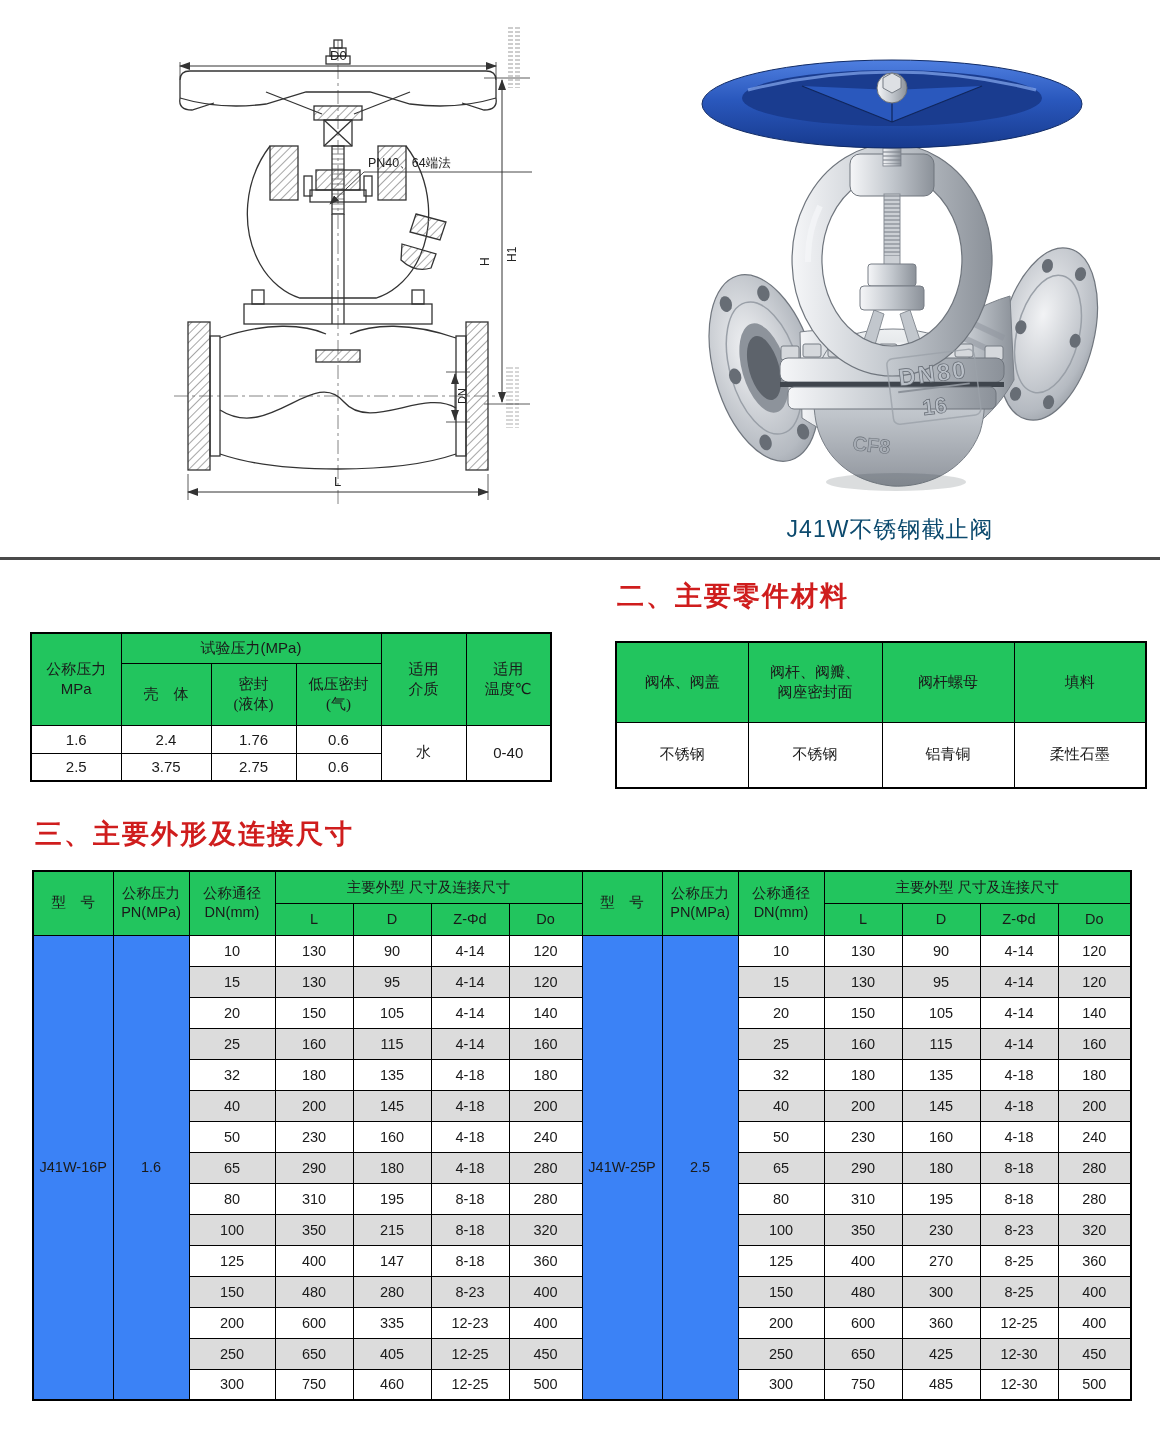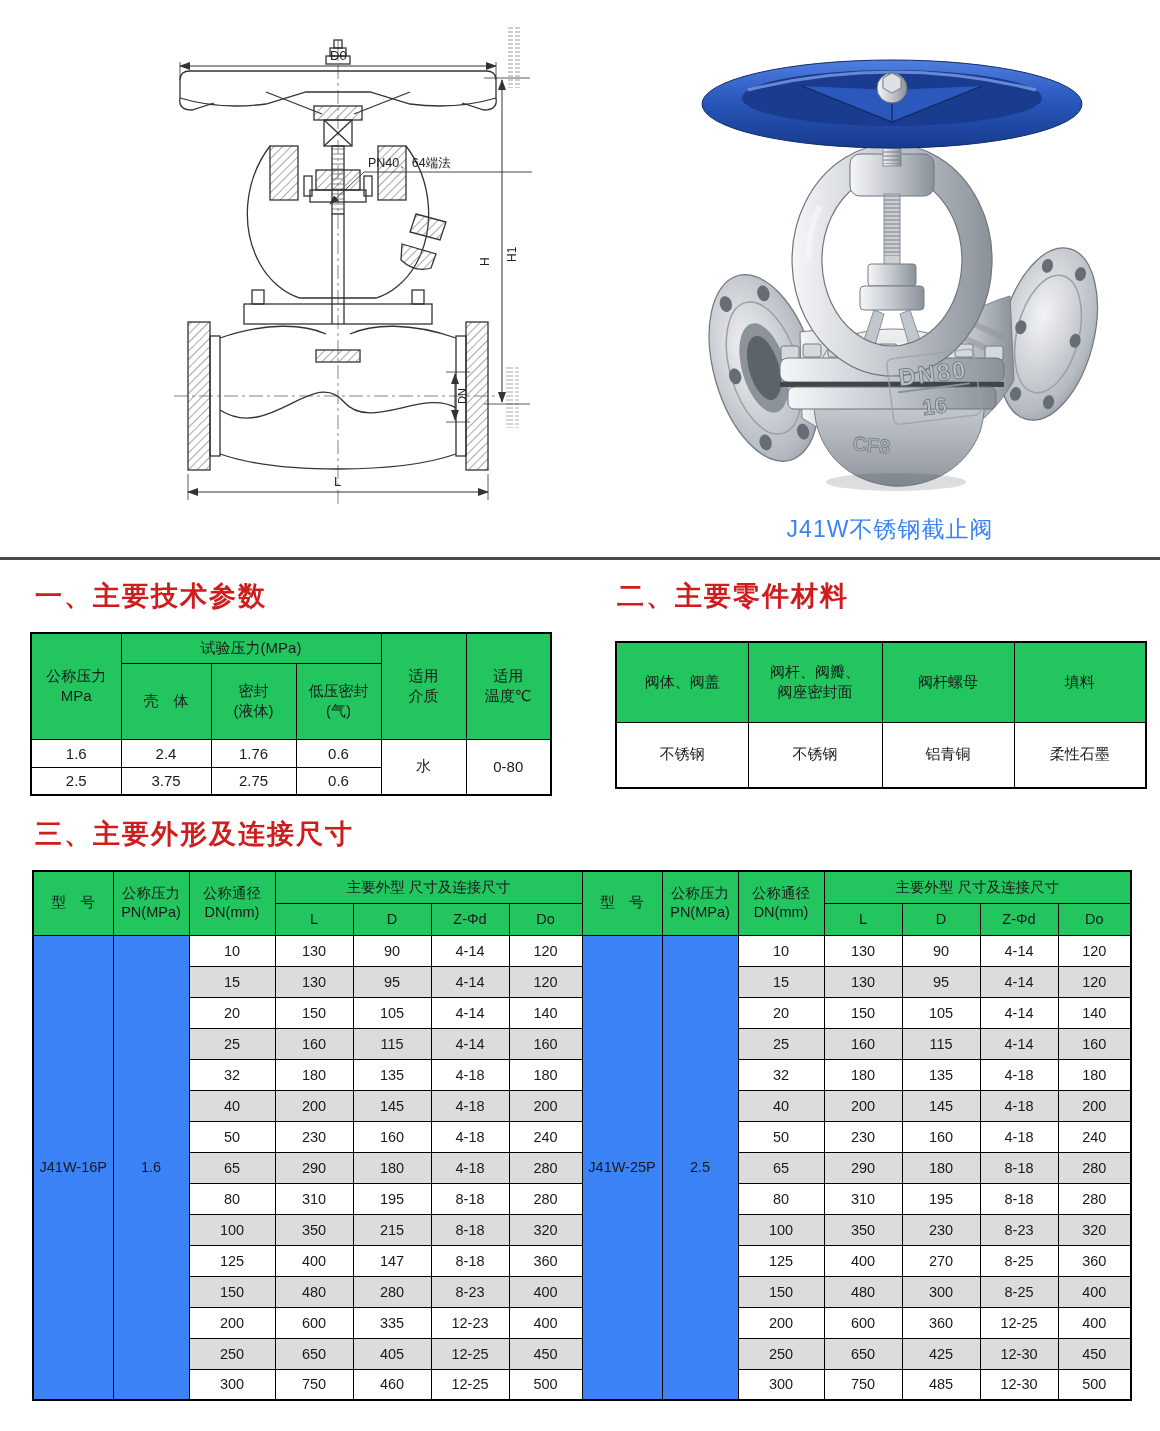--- a/index.html
+++ b/index.html
@@ -1,30 +1,30 @@
 <!DOCTYPE html>
 <html><head>
 <meta charset="utf-8">
 <style>
   html,body{margin:0;padding:0;background:#fff;}
   .page{position:relative;width:1160px;height:1431px;background:#fff;overflow:hidden;
         font-family:"Liberation Sans","DejaVu Sans",sans-serif;color:#1a1a1a;}
   .abs{position:absolute;}
   .sec-title{position:absolute;color:#cf1d1d;font-size:27px;font-weight:bold;letter-spacing:2px;}
   .caption{position:absolute;left:650px;top:514px;width:480px;text-align:center;
-           font-size:23px;color:#3b82f6;letter-spacing:1px;}
+           font-size:23px;color:#0c4a6e;letter-spacing:1px;}
   .divider{position:absolute;left:0;top:557px;width:1160px;height:3px;background:#4a4a4a;}
   table{border-collapse:collapse;table-layout:fixed;background:#fff;}
   table.t{position:absolute;border:2px solid #000;}
   td,th{border:1px solid #000;text-align:center;vertical-align:middle;
         font-weight:normal;padding:0;overflow:hidden;}
   .hd{background:#22c55e;}
   .pre{white-space:pre-line;line-height:1.35;}
   #t1{left:30px;top:632px;width:520px;font-size:15px;}
-  #t1 .ra{height:30px;} #t1 .rb{height:76px;} #t1 .rc{height:28px;}
+  #t1 .ra{height:30px;} #t1 .rb{height:62px;font-family:Liberation Serif, serif;} #t1 .rc{height:28px;}
   #t2{left:615px;top:641px;width:530px;font-size:15px;}
   #t2 .ra{height:80px;} #t2 .rb{height:66px;padding-left:44px;}
   #t3{left:32px;top:870px;width:1098px;font-size:14.5px;}
   #t3 thead tr{height:32px;}
   #t3 tbody tr{height:31px;}
   #t3 tbody tr:nth-child(even) td{background:#dcdcdc;}
   #t3 tbody td.wm{background:#3b82f6;}
   svg text{font-family:"Liberation Sans","DejaVu Sans",sans-serif;}
 </style>
 </head>
@@ -228,21 +228,20 @@
       <line x1="246" y1="362" x2="318" y2="362" stroke="#8c929a" stroke-width="2"></line>
       <text x="268" y="388" font-size="22" font-weight="bold" fill="#b9bfc7" stroke="#646a72" stroke-width="0.7">16</text>
     </g>
     <text x="200" y="424" font-size="20" font-weight="bold" transform="rotate(6 200 424)" fill="#a7adb5" stroke="#6b7179" stroke-width="0.6">CF8</text>
   </svg>
 
   <div class="caption">J41W不锈钢截止阀</div>
 
   <div class="divider"></div>
 
-  <div class="sec-title" style="left:35px;top:578px;">一、主要技术参数</div>
   <div class="sec-title" style="left:617px;top:578px;">二、主要零件材料</div>
   <div class="sec-title" style="left:35px;top:816px;">三、主要外形及连接尺寸</div>
 
   <table id="t1" class="t">
     <colgroup>
         <col style="width:90px">
         <col style="width:90px">
         <col style="width:85px">
         <col style="width:85px">
         <col style="width:85px">
@@ -264,21 +263,21 @@
 (液体)</th>
       <th class="hd pre">低压密封
 (气)</th>
     </tr>
     <tr class="rc">
       <td>1.6</td>
       <td>2.4</td>
       <td>1.76</td>
       <td>0.6</td>
       <td rowspan="2">水</td>
-      <td rowspan="2">0-80</td>
+      <td rowspan="2">0-40</td>
     </tr>
     <tr class="rc">
       <td>2.5</td>
       <td>3.75</td>
       <td>2.75</td>
       <td>0.6</td>
     </tr>
   </tbody>
     </table>
 

